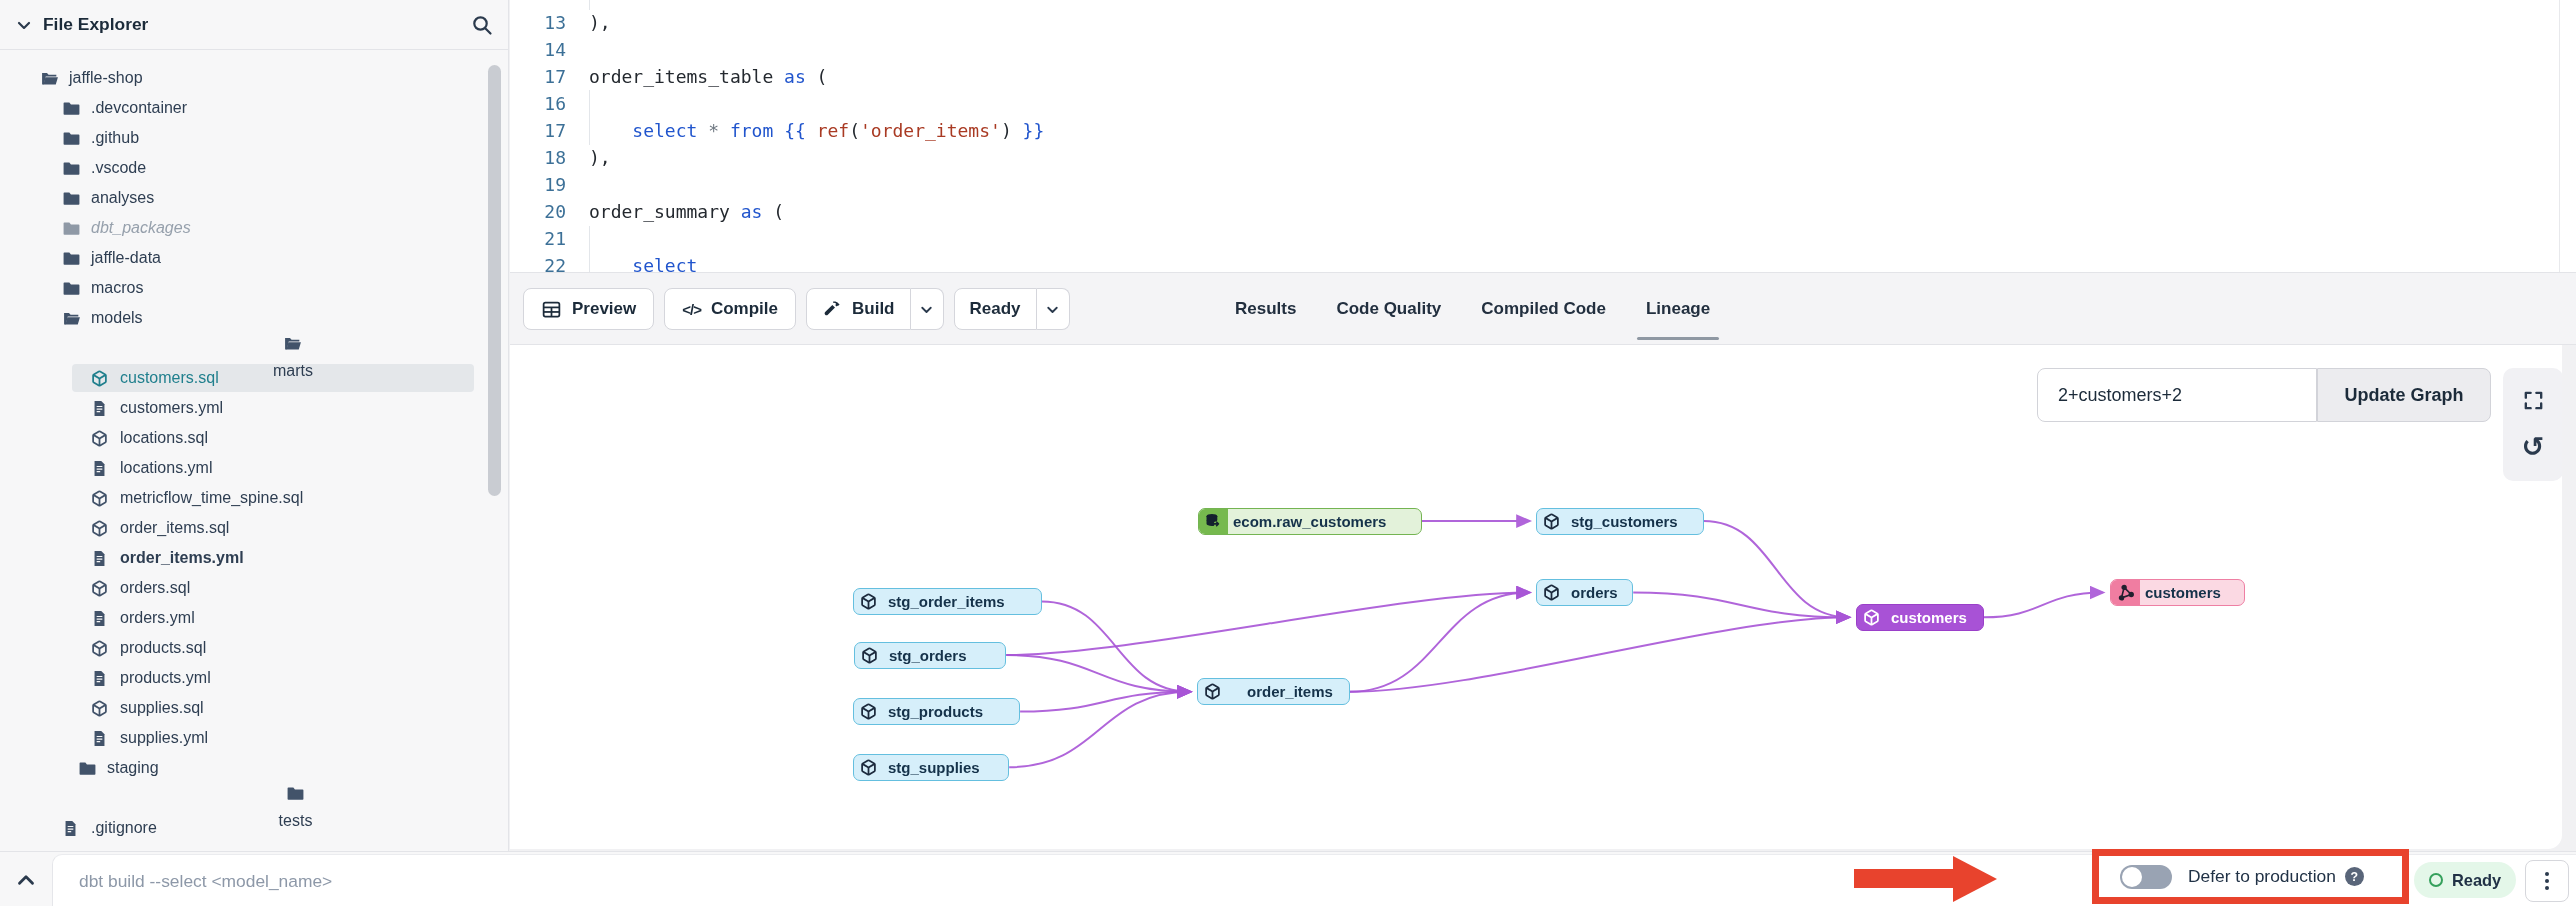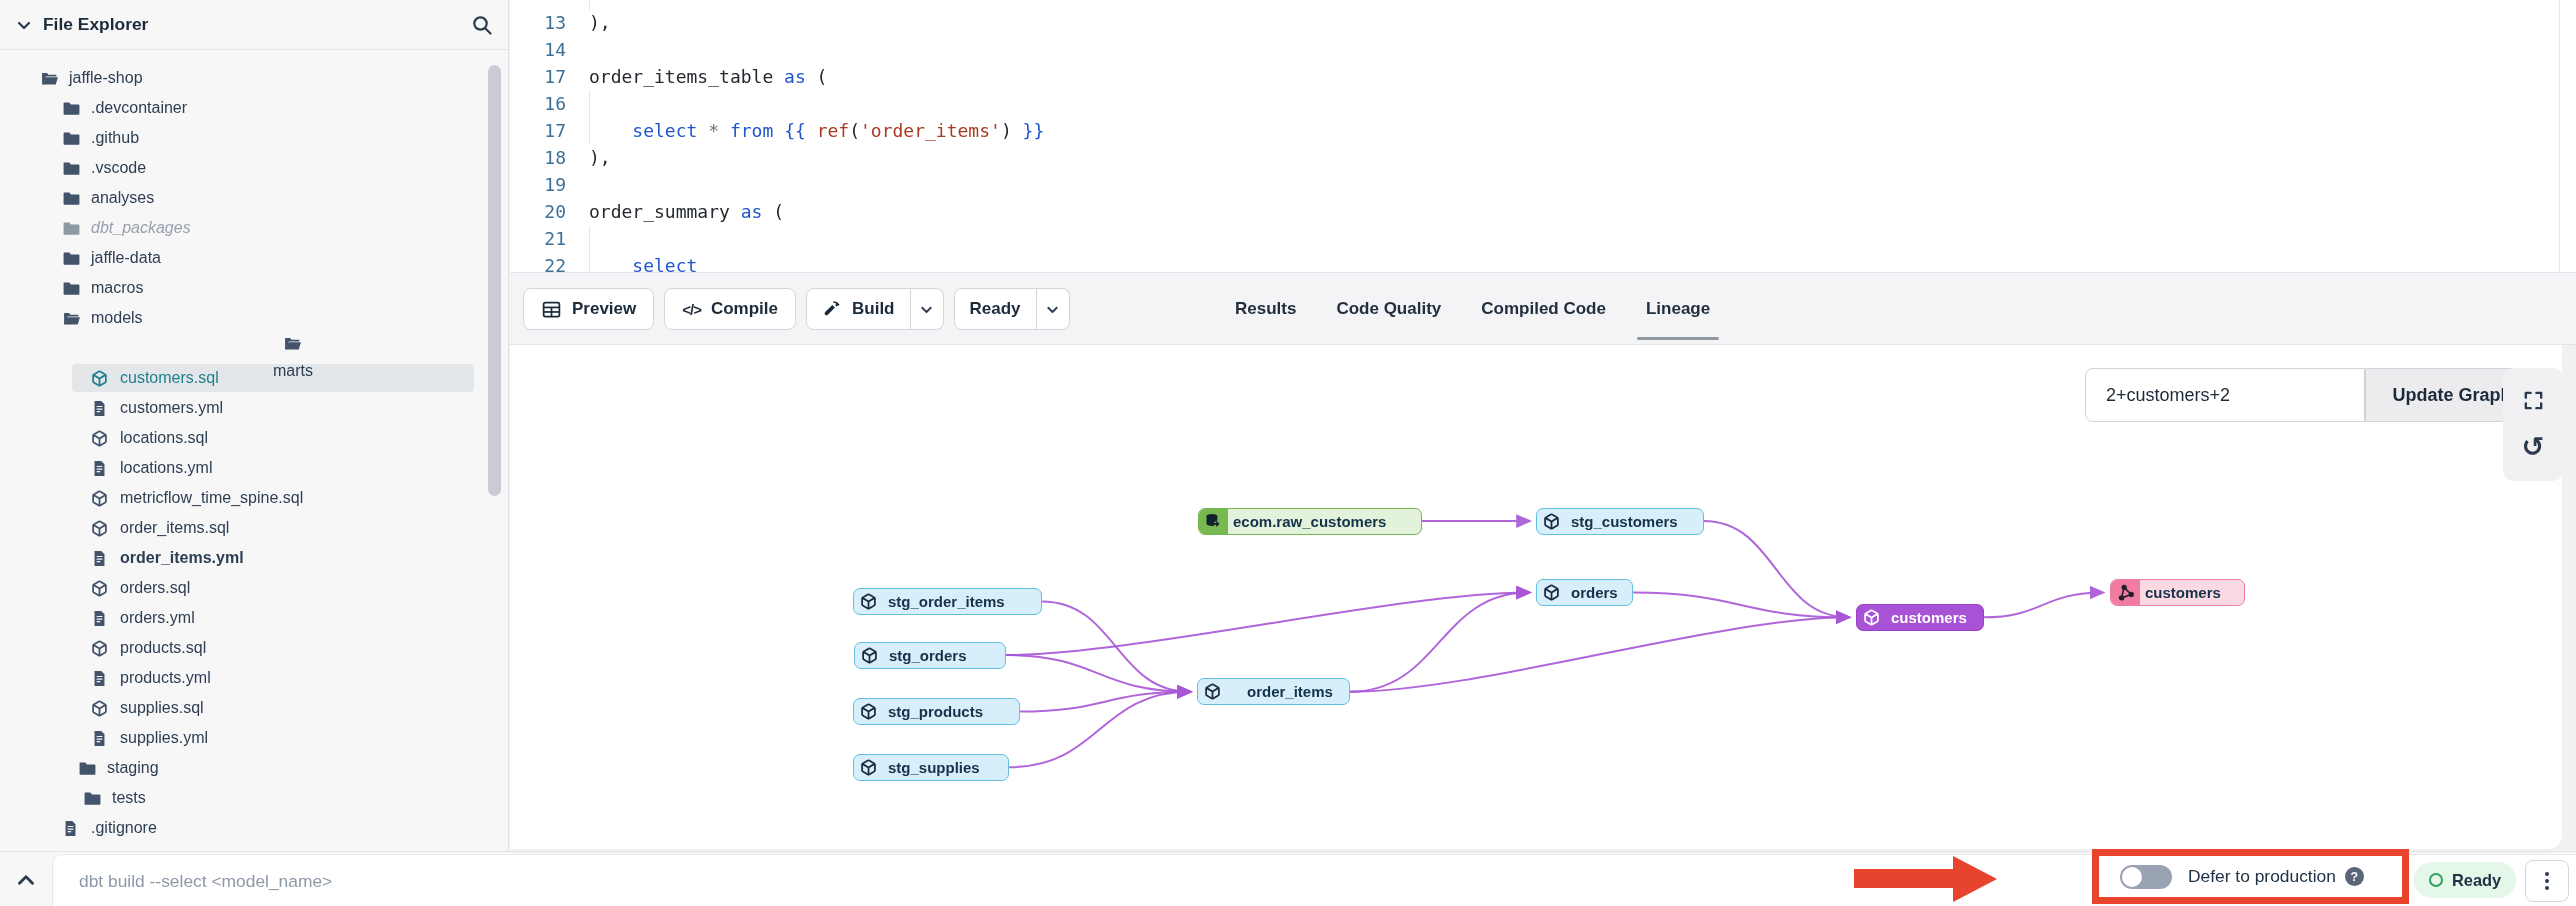--- a/index.html
+++ b/index.html
@@ -58,21 +58,21 @@
        position:relative;cursor:pointer;}
   .tab.active::after{content:"";position:absolute;left:11px;right:11px;bottom:4px;height:3px;
        background:#8f98a3;border-radius:2px;}
 
   
   .lineage{position:absolute;left:510px;top:345px;width:2052px;height:504px;background:#fff;
            border-bottom-right-radius:14px;overflow:hidden;}
   .right-strip{position:absolute;left:2562px;top:345px;width:14px;height:506px;background:#f1f1f3;}
   .selector{position:absolute;left:1527px;top:23px;display:flex;height:54px;}
   .selector-input{width:280px;border:1px solid #d2d3d9;border-radius:8px 0 0 8px;background:#fff;
-           font-size:18px;color:#1c2b3a;padding:0 20px;display:flex;align-items:center;box-sizing:border-box;margin-left:48px;}
+           font-size:18px;color:#1c2b3a;padding:0 20px;display:flex;align-items:center;box-sizing:border-box;}
   .update-btn{width:174px;border:1px solid #d2d3d9;border-left:1px solid #d2d3d9;border-radius:0 8px 8px 0;
            background:#ececef;font-size:18px;font-weight:700;color:#1c2b3a;display:flex;align-items:center;
            justify-content:center;box-sizing:border-box;cursor:pointer;}
   .side-icons{position:absolute;left:1993px;top:23px;width:60px;height:113px;background:#f1f1f4;
            border-radius:10px;display:flex;flex-direction:column;align-items:center;justify-content:space-evenly;}
   .refresh-glyph{font-family:"DejaVu Sans",sans-serif;font-size:27px;line-height:1;color:#2b3a4d;font-weight:700;}
 
   .node{position:absolute;height:27px;display:flex;align-items:center;border-radius:7px;
         font-size:15px;font-weight:700;box-sizing:border-box;cursor:pointer;overflow:hidden;}
   .node-icon{width:29px;align-self:stretch;display:flex;align-items:center;justify-content:center;flex:none;}
@@ -343,21 +343,21 @@
         <span>supplies.yml</span>
       </div>
       <div class="trow" style="padding-left: 62px;">
         <span class="ticon">
           <svg width="19" height="19" viewBox="0 0 24 24" fill="currentColor">
             <path d="M3 4.5h6.3l2 2.3H21a1 1 0 0 1 1 1V19a1 1 0 0 1-1 1H3a1 1 0 0 1-1-1V5.5a1 1 0 0 1 1-1z"></path>
           </svg>
         </span>
         <span>staging</span>
       </div>
-      <div class="trow" style="padding-left: 67px;">
+      <div class="trow" style="padding-left: 67px; flex-direction: column;">
         <span class="ticon">
           <svg width="19" height="19" viewBox="0 0 24 24" fill="currentColor">
             <path d="M3 4.5h6.3l2 2.3H21a1 1 0 0 1 1 1V19a1 1 0 0 1-1 1H3a1 1 0 0 1-1-1V5.5a1 1 0 0 1 1-1z"></path>
           </svg>
         </span>
         <span>tests</span>
       </div>
       <div class="trow" style="padding-left: 46px;">
         <span class="ticon">
           <svg width="17" height="19" viewBox="0 0 24 24" fill="currentColor">

